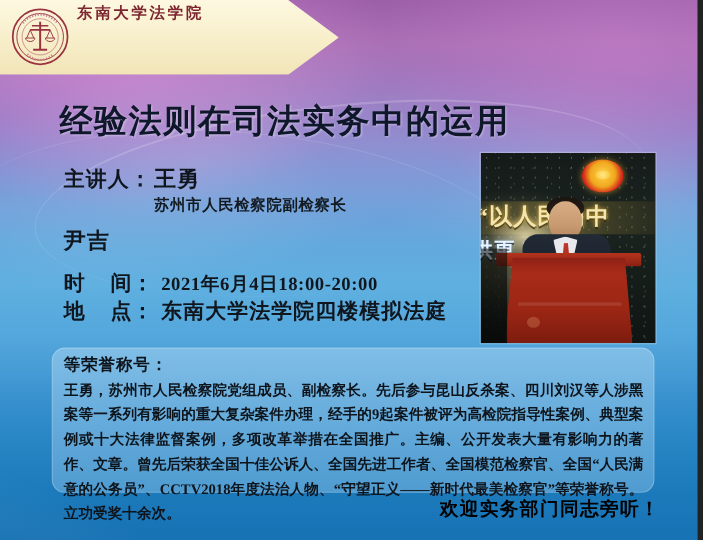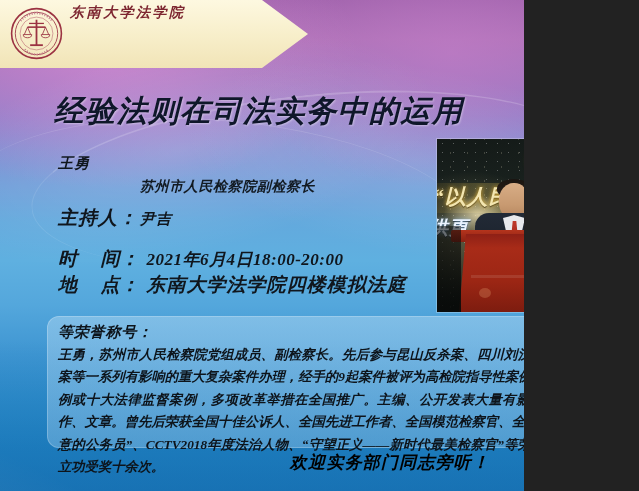--- a/index.html
+++ b/index.html
@@ -1,25 +1,24 @@
 <!DOCTYPE html>
 <html lang="zh"><head>
 <meta charset="utf-8">
 <title>实务高端论坛海报</title>
 <style>
   html,body{margin:0;padding:0;background:#222;}
   *{box-sizing:border-box;}
 
   #poster{
     position:relative;
-    width:524px;height:491px;
+    width:634px;height:491px;
     overflow:hidden;
     font-family:"Liberation Serif","DejaVu Serif",serif;
     background:#1f7fc4;
-    font-style:italic;
   }
 
   
   .bg-base{
     position:absolute;inset:0;
     background:
       linear-gradient(180deg,
         #9b5fa8 0%,
         #a96fb4 8%,
         #9a74bd 16%,
@@ -143,21 +142,21 @@
     color:#10161d;
   }
   .info-row{
     display:flex;align-items:baseline;
     font-size:19px;line-height:26px;
     font-weight:bold;
     letter-spacing:1px;
     white-space:nowrap;
   }
   .info-label{min-width:82px;}
-  .info-value{font-size:15px;}
+  .info-value{font-size:20px;}
   .info-sub{
     margin-left:82px;
     font-size:14px;line-height:21px;
     font-weight:bold;
     letter-spacing:.6px;
     color:#121a22;
     white-space:nowrap;
   }
   .gap-s{height:8px;}
   .gap-m{height:14px;}
@@ -350,28 +349,28 @@
 
   <div class="banner-text">
     <div class="banner-sub">东南大学法学院</div>
   </div>
 
   <div class="main-title">经验法则在司法实务中的运用</div>
 
   <div class="info">
 
     <div class="info-row">
+      <span class="info-label">主讲人：</span>
       <span class="info-value">王勇</span>
     </div>
     <div class="info-sub">苏州市人民检察院副检察长</div>
 
     <div class="gap-s"></div>
 
     <div class="info-row">
-      <span class="info-label">主持人：</span>
       <span class="info-value">尹吉</span>
     </div>
 
     <div class="gap-m"></div>
 
     <div class="dl-row">
       <span class="dl-key">
         <span>时</span>
         <span>间</span>
       </span>

